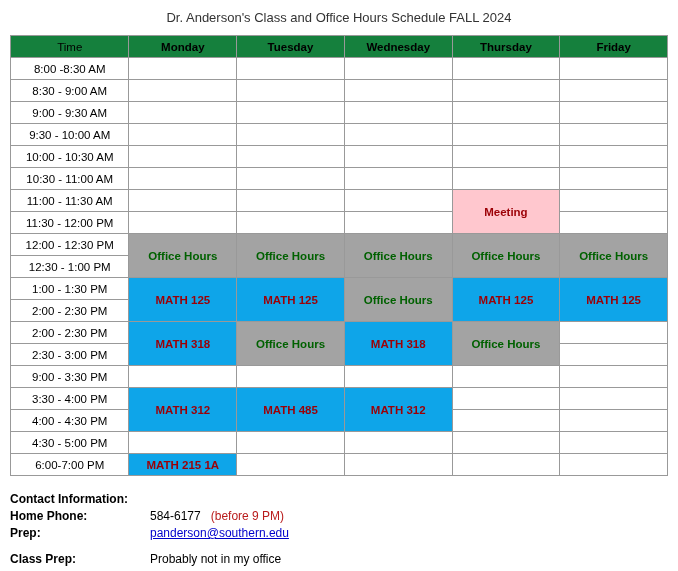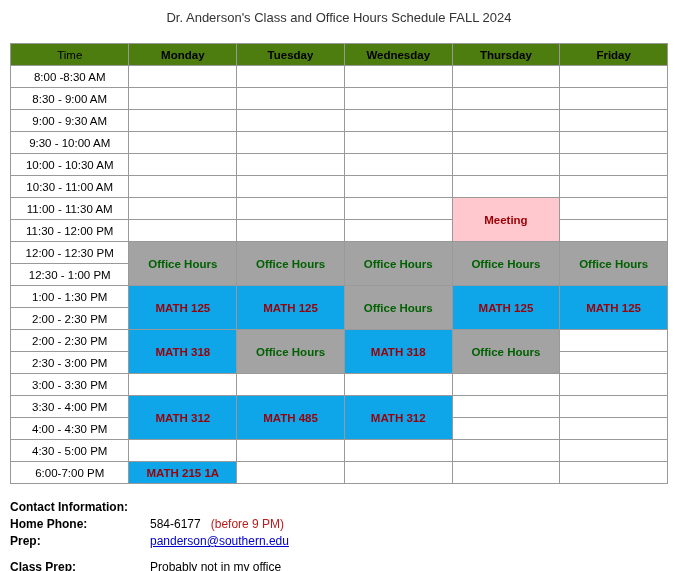--- a/index.html
+++ b/index.html
@@ -6,38 +6,38 @@
     body {
       font-family: Arial, sans-serif;
       font-size: 12px;
       background: #fff;
       padding: 10px;
       width: 678px;
     }
     .page-title {
       text-align: center;
       font-size: 13px;
-      margin-bottom: 18px;
+      margin-bottom: 10px;
       color: #333;
     }
     table {
       width: 100%;
       border-collapse: collapse;
       margin-bottom: 16px;
     }
     th, td {
       border: 1px solid #999;
       text-align: center;
       vertical-align: middle;
       padding: 2px 4px;
       font-size: 11.5px;
       height: 22px;
     }
     th {
-      background: #4d7c0f;
+      background: #15803d;
       font-weight: bold;
     }
     .time-col {
       width: 110px;
       font-weight: normal;
     }
     .day-col {
       width: 100px;
     }
     .cell-office-hours {
@@ -195,21 +195,21 @@
         <td rowspan="2" class="cell-office-hours">Office Hours</td>
         <td rowspan="2" class="cell-math-red">MATH 318</td>
         <td rowspan="2" class="cell-office-hours">Office Hours</td>
         <td></td>
       </tr>
       <tr>
         <td class="time-col">2:30 - 3:00 PM</td>
         <td></td>
       </tr>
       <tr>
-        <td class="time-col">3:00 - 3:30 PM</td>
+        <td class="time-col">9:00 - 3:30 PM</td>
         <td></td>
         <td></td>
         <td></td>
         <td></td>
         <td></td>
       </tr>
       <tr>
         <td class="time-col">3:30 - 4:00 PM</td>
         <td rowspan="2" class="cell-math-red">MATH 312</td>
         <td rowspan="2" class="cell-math-red">MATH 485</td>

